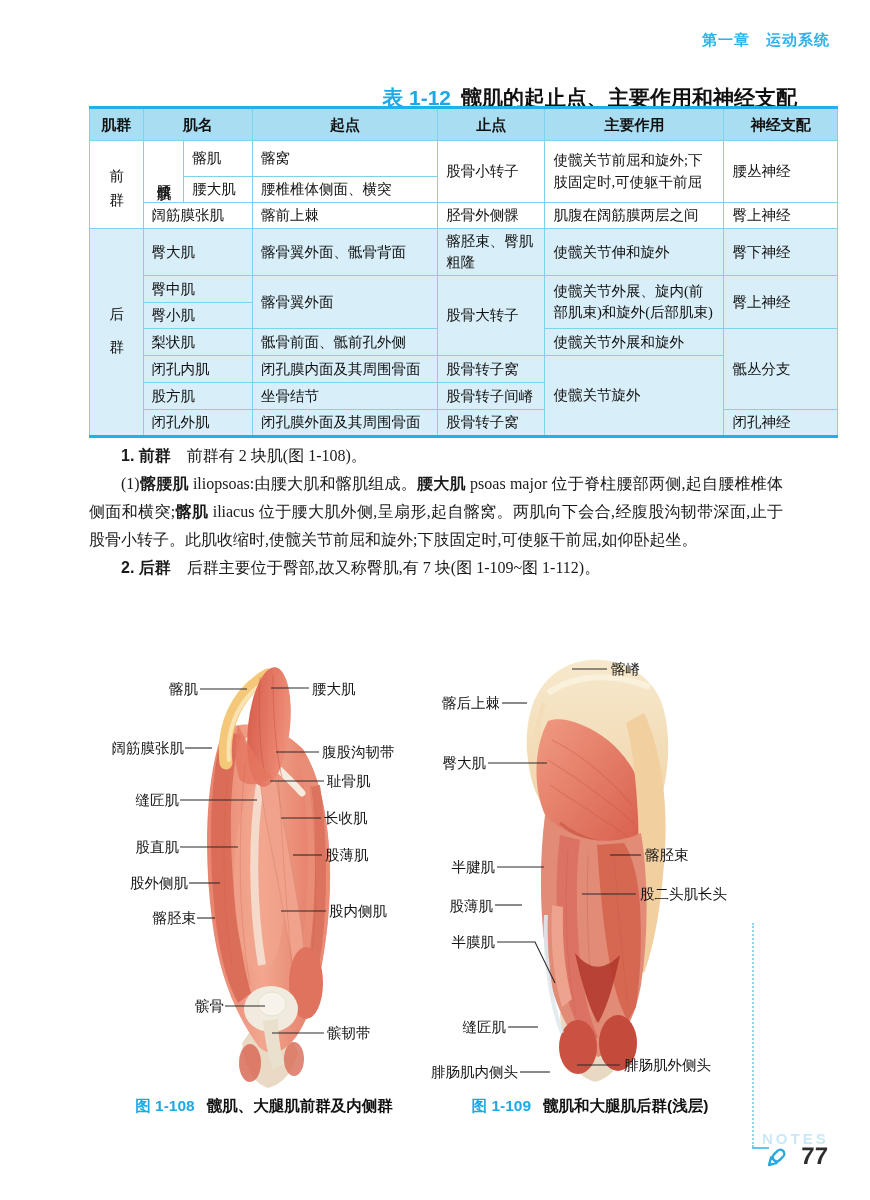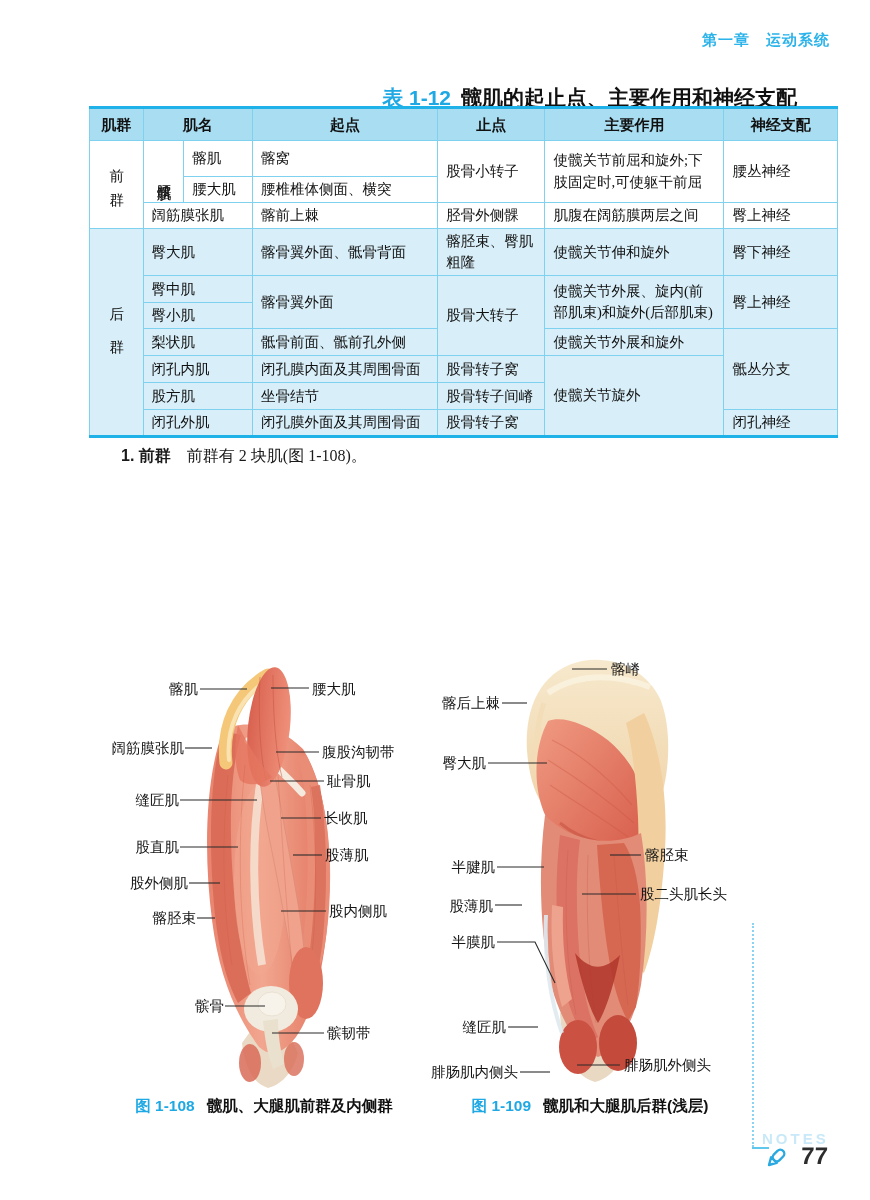--- a/index.html
+++ b/index.html
@@ -153,20 +153,22 @@
         <td colspan="2">闭孔外肌</td>
         <td>闭孔膜外面及其周围骨面</td>
         <td>股骨转子窝</td>
         <td>闭孔神经</td>
       </tr>
     </tbody>
   </table>
 
   <div class="bodytext">
     <p><span class="hd">1. 前群</span><span class="sp1"></span><span>前群有 2 块肌(图 1-108)。</span></p>
+    <p><span>(1)</span><span class="b">髂腰肌</span><span> iliopsoas:由腰大肌和髂肌组成。</span><span class="b">腰大肌</span><span> psoas major 位于脊柱腰部两侧,起自腰椎椎体侧面和横突;</span><span class="b">髂肌</span><span> iliacus 位于腰大肌外侧,呈扇形,起自髂窝。两肌向下会合,经腹股沟韧带深面,止于股骨小转子。此肌收缩时,使髋关节前屈和旋外;下肢固定时,可使躯干前屈,如仰卧起坐。</span></p>
+    <p><span class="hd">2. 后群</span><span class="sp1"></span><span>后群主要位于臀部,故又称臀肌,有 7 块(图 1-109~图 1-112)。</span></p>
   </div>
 
   <div class="fig" style="left:110px; top:665px; width:320px; height:425px;">
     <svg class="art" width="320" height="425" viewBox="0 0 320 425">
       <defs>
         <linearGradient id="g108main" x1="0" y1="0" x2="1" y2="0">
           <stop offset="0" stop-color="#e8836e"></stop>
             <stop offset="0.45" stop-color="#f2a68f"></stop>
             <stop offset="1" stop-color="#e2745f"></stop>
         </linearGradient>

